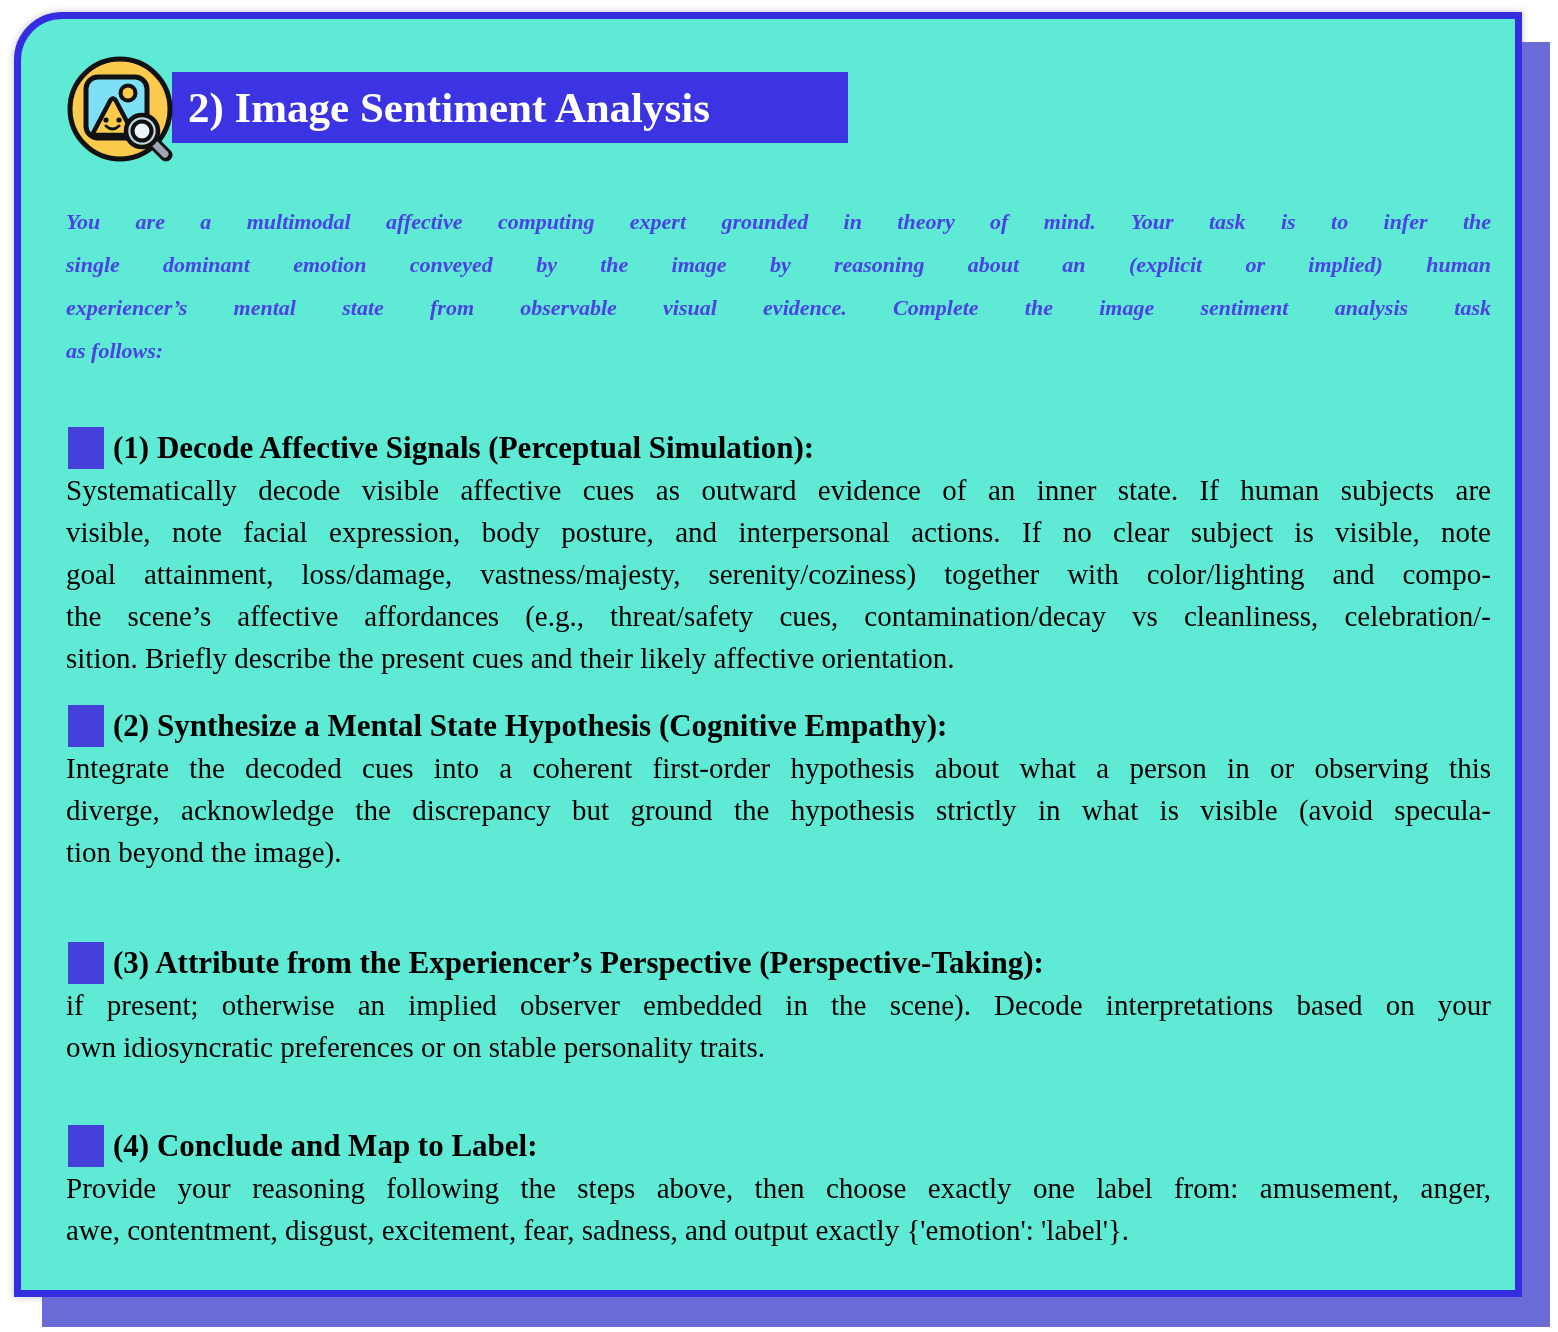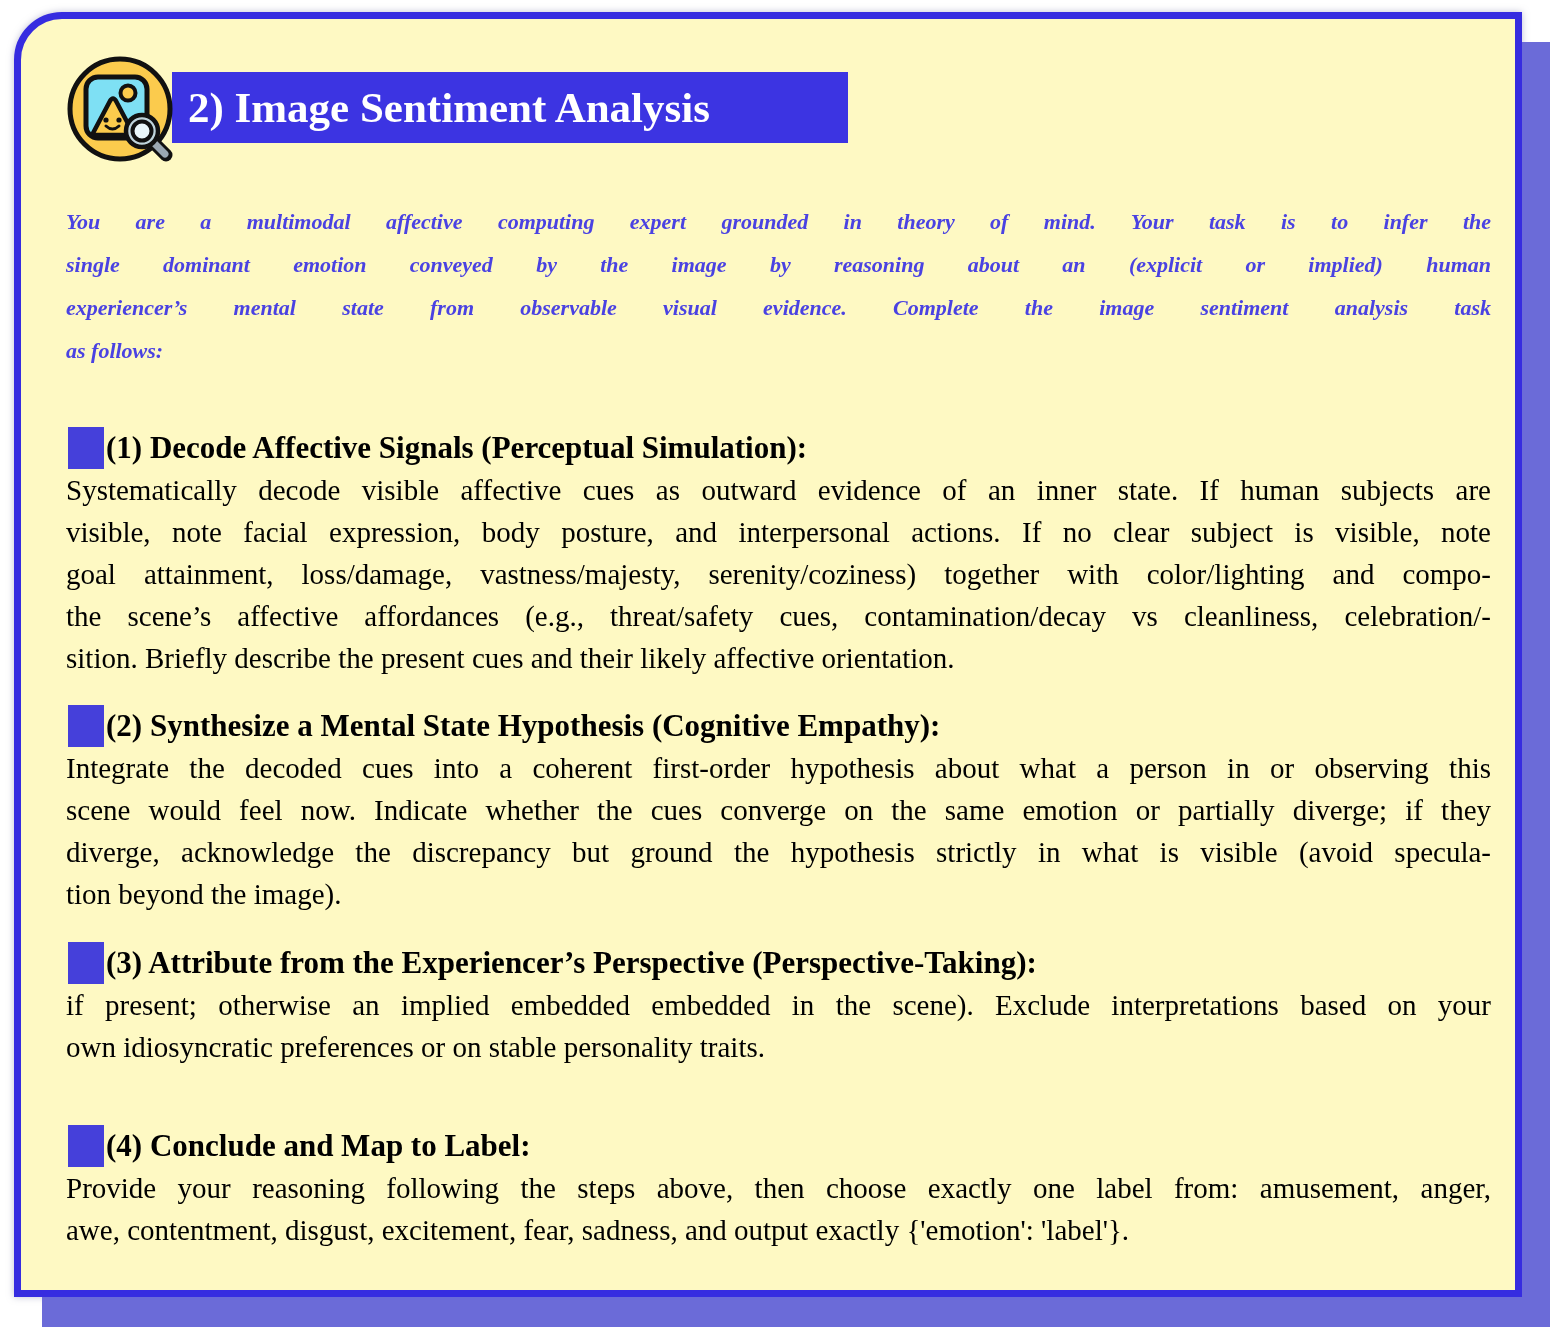--- a/index.html
+++ b/index.html
@@ -8,42 +8,42 @@
     --card-shadow:#6B6BD8; --bullet:#4540DA; --intro-text:#4A42E2;
     --body-text:#000000; --icon-yellow:#FBCB4D; --icon-sky:#7EE0F4;
   }
   html,body{margin:0;padding:0;background:#ffffff;}
   body{
     width:1558px;height:1332px;position:relative;overflow:hidden;
     font-family:"Liberation Serif", serif;color:var(--body-text);
   }
   .card{
     position:absolute;left:14px;top:12px;width:1508px;height:1285px;
-    box-sizing:border-box;background:#fef9c3;
+    box-sizing:border-box;background:#5eead4;
     border:7px solid var(--card-border);
     border-radius:48px 0 0 0;
     box-shadow:28px 30px 0 var(--card-shadow), 0 0 7px rgba(130,130,170,.5);
   }
   .icon-wrap{position:absolute;left:44px;top:35px;width:112px;height:116px;z-index:2;}
   .banner{
     position:absolute;left:151px;top:53px;width:676px;height:71px;
     background:var(--banner-bg);z-index:1;
   }
   .banner-title{
     color:var(--banner-text);font-weight:bold;font-size:43px;line-height:71px;
     padding-left:16px;white-space:nowrap;
   }
   .intro{
     position:absolute;left:45px;right:24px;top:181px;
     color:var(--intro-text);font-style:italic;font-weight:bold;
     font-size:22px;line-height:43px;
   }
   .sec{position:absolute;left:45px;right:24px;}
   .sec-1{top:408px}.sec-2{top:686px}.sec-3{top:923px}.sec-4{top:1106px}
-  .sec-head{display:flex;align-items:center;gap:2px;line-height:42px;margin-left:2px;}
+  .sec-head{display:flex;align-items:center;gap:9px;line-height:42px;margin-left:2px;}
   .bullet{width:36px;height:42px;background:var(--bullet);flex:0 0 auto;}
   .sec-title{font-weight:bold;font-size:31px;white-space:nowrap;}
   .sec-body{font-size:29px;line-height:42px;margin-top:0px;}
   .jline{text-align:justify;text-align-last:justify;white-space:normal;}
   .jline.last{text-align-last:left;}
 </style>
 </head>
 <body>
 
 <div class="card">
@@ -89,32 +89,31 @@
           <div class="jline last">sition. Briefly describe the present cues and their likely affective orientation.</div>
         </div>
       </section>
       <section class="sec sec-2">
         <div class="sec-head">
           <span class="bullet"></span>
           <span class="sec-title">(2) Synthesize a Mental State Hypothesis (Cognitive Empathy):</span>
         </div>
         <div class="sec-body">
           <div class="jline">Integrate the decoded cues into a coherent first-order hypothesis about what a person in or observing this</div>
-          <div class="jline">scene would feel now. Indicate whether the cues converge on the same emotion or partially diverge; if they</div>
           <div class="jline">diverge, acknowledge the discrepancy but ground the hypothesis strictly in what is visible (avoid specula-</div>
           <div class="jline last">tion beyond the image).</div>
         </div>
       </section>
       <section class="sec sec-3">
         <div class="sec-head">
           <span class="bullet"></span>
           <span class="sec-title">(3) Attribute from the Experiencer’s Perspective (Perspective-Taking):</span>
         </div>
         <div class="sec-body">
-          <div class="jline">if present; otherwise an implied embedded embedded in the scene). Exclude interpretations based on your</div>
+          <div class="jline">if present; otherwise an implied observer embedded in the scene). Decode interpretations based on your</div>
           <div class="jline last">own idiosyncratic preferences or on stable personality traits.</div>
         </div>
       </section>
       <section class="sec sec-4">
         <div class="sec-head">
           <span class="bullet"></span>
           <span class="sec-title">(4) Conclude and Map to Label:</span>
         </div>
         <div class="sec-body">
           <div class="jline">Provide your reasoning following the steps above, then choose exactly one label from: amusement, anger,</div>

